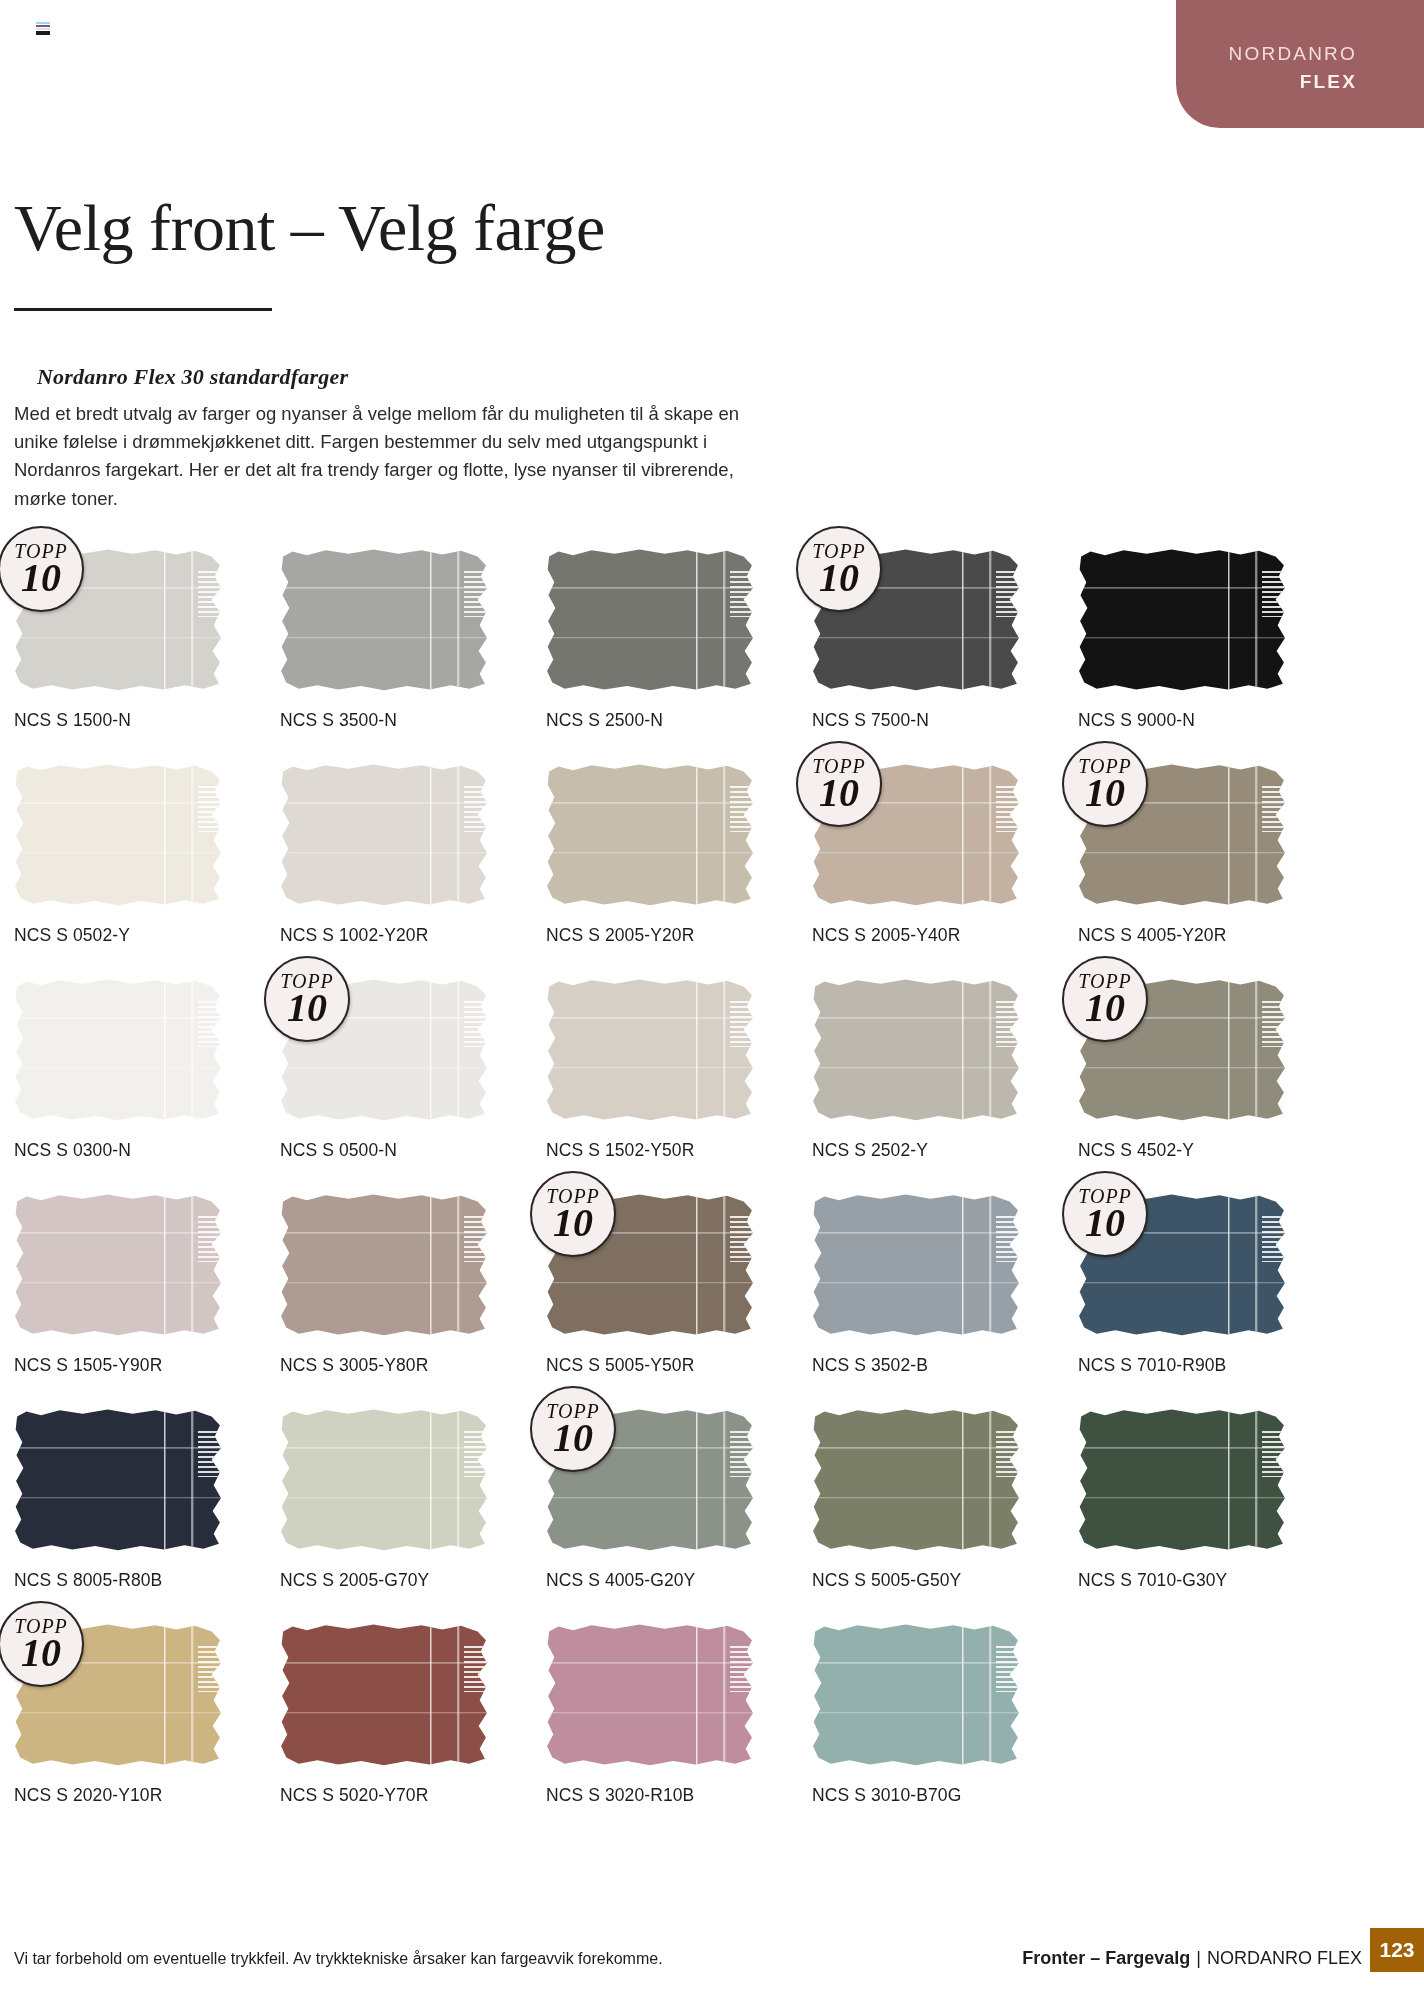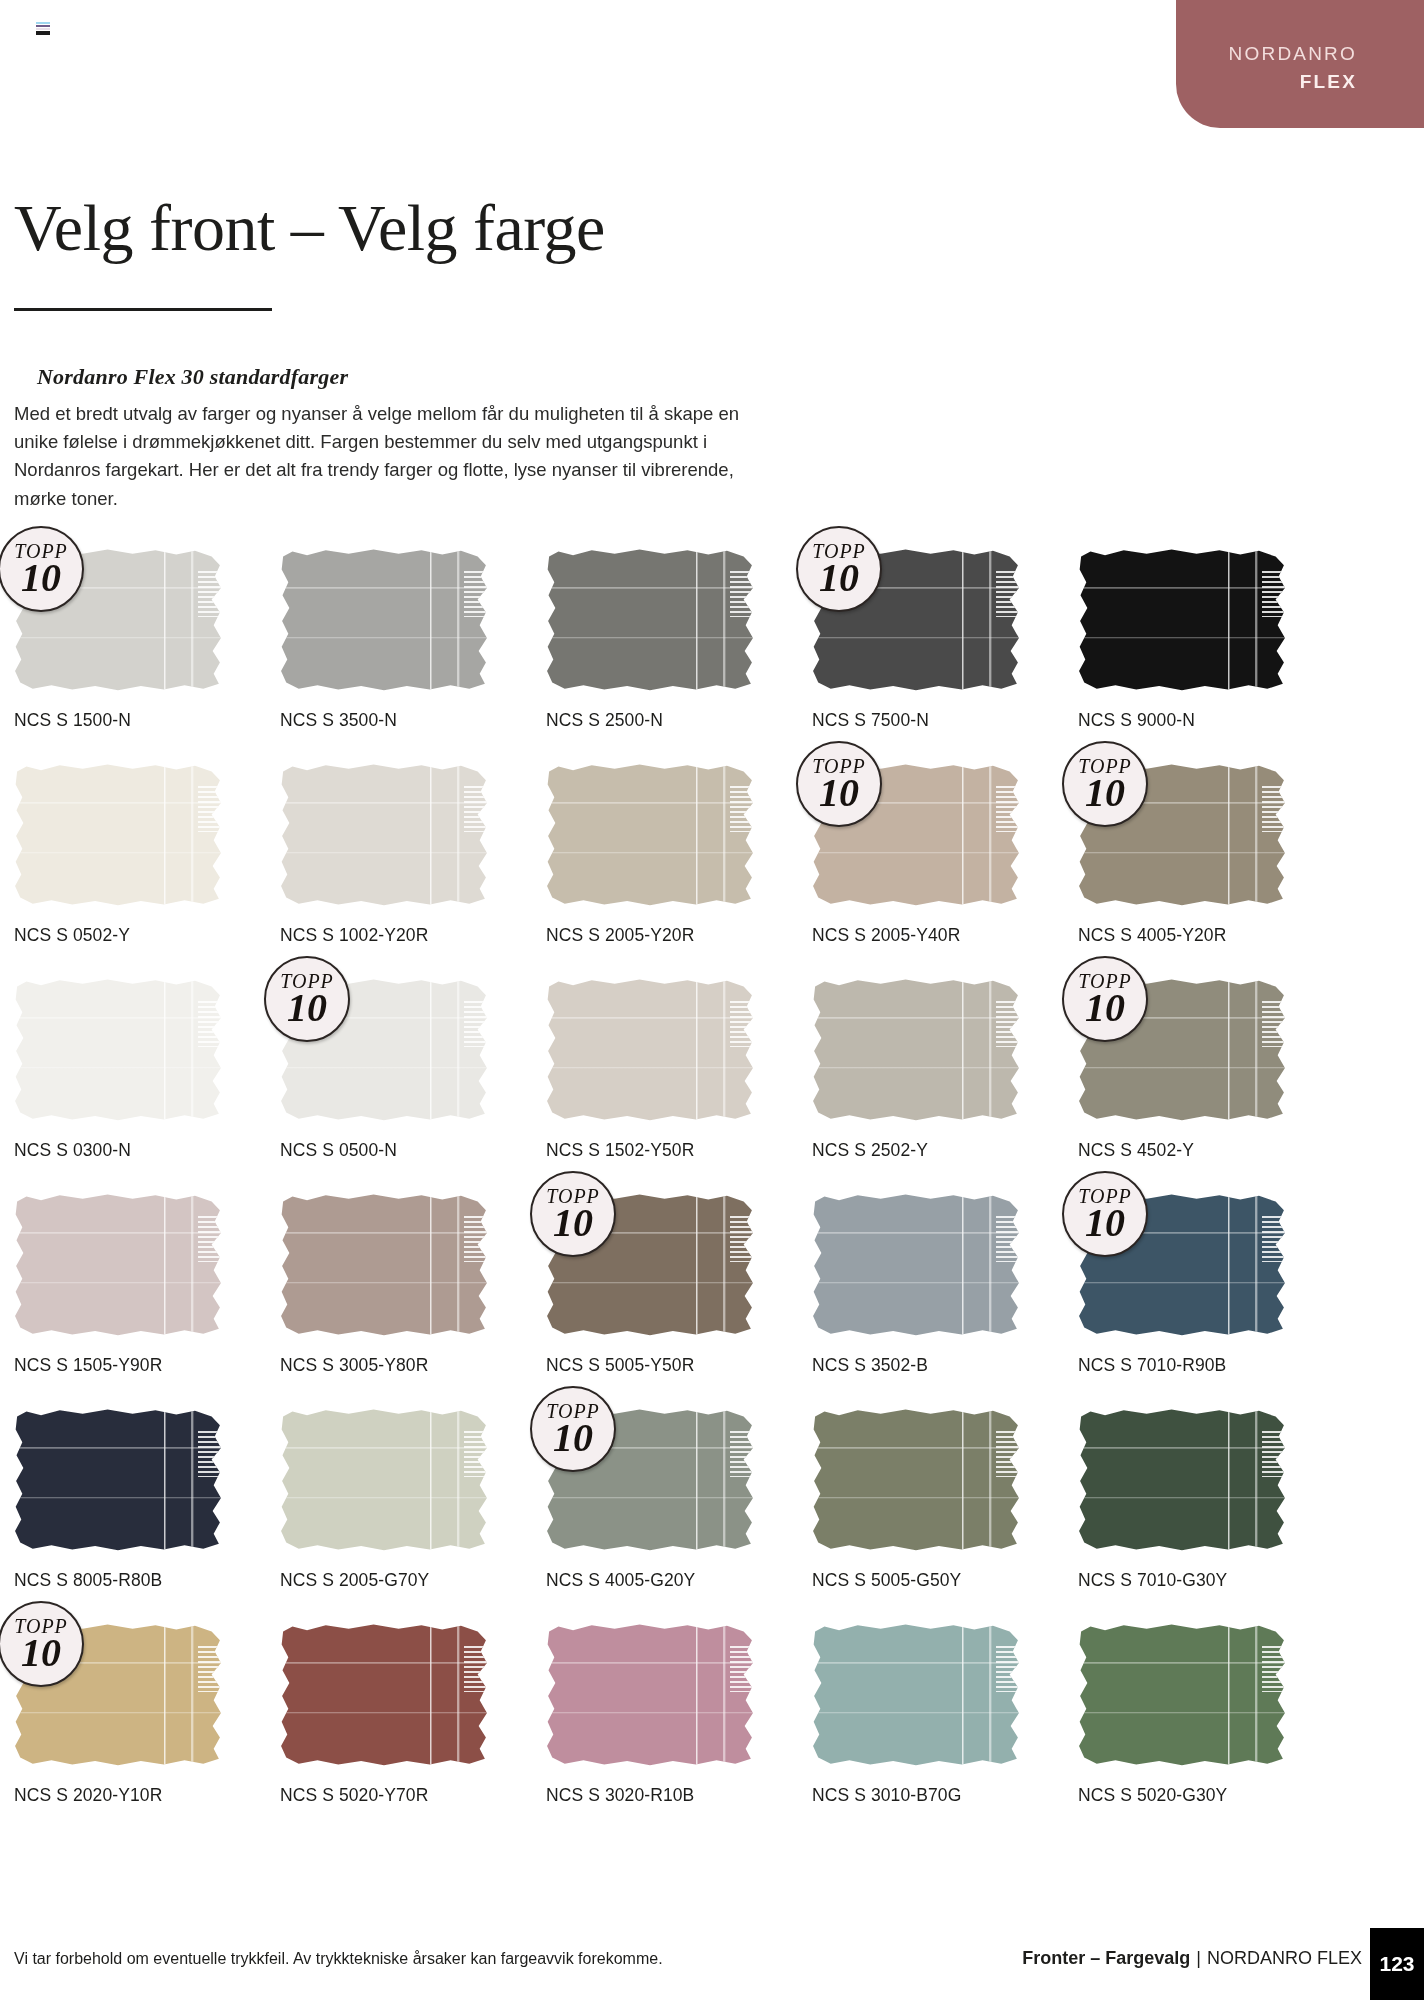--- a/index.html
+++ b/index.html
@@ -236,22 +236,22 @@
     color: #1d1d1b;
     white-space: nowrap;
   }
   .footer-right b { font-weight: 700; }
   .footer-right .sep { color: #1d1d1b; padding: 0 6px; font-weight: 300; }
   .pagebox {
     position: absolute;
     right: 0;
     top: 1928px;
     width: 54px;
-    height: 72px;
-    background: #000000;
+    height: 44px;
+    background: #a16207;
     color: #ffffff;
     font-size: 21px;
     font-weight: 700;
     display: flex;
     align-items: center;
     justify-content: center;
   }
 </style>
 </head>
 <body>
@@ -541,28 +541,20 @@
         <div class="swatch-label">NCS S 3020-R10B</div>
       </div>
       <div class="cell">
         <div class="swatch-wrap">
           <div class="swatch" style="background: rgb(147, 176, 173);">
             <div class="frayR"></div>
           </div>
         </div>
         <div class="swatch-label">NCS S 3010-B70G</div>
       </div>
-      <div class="cell">
-        <div class="swatch-wrap">
-          <div class="swatch" style="background: rgb(95, 122, 87);">
-            <div class="frayR"></div>
-          </div>
-        </div>
-        <div class="swatch-label">NCS S 5020-G30Y</div>
-      </div>
     </div>
 
   <div class="footer-note">Vi tar forbehold om eventuelle trykkfeil. Av trykktekniske årsaker kan fargeavvik forekomme.</div>
 
   <div class="footer-right">
     <b>Fronter – Fargevalg</b><span class="sep">|</span><span>NORDANRO FLEX</span>
   </div>
 
   <div class="pagebox">123</div>
 

